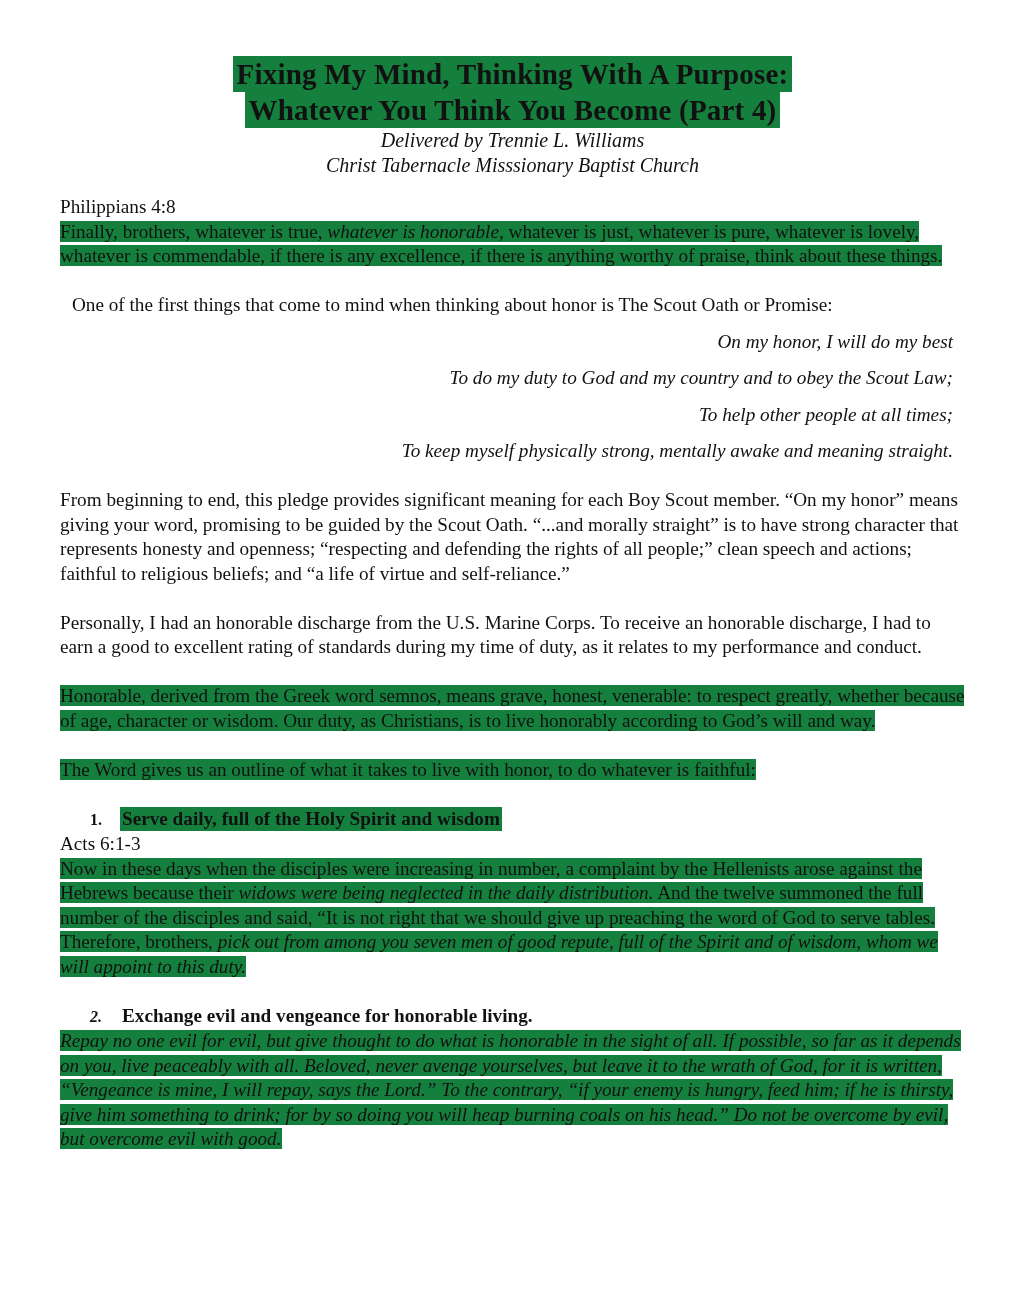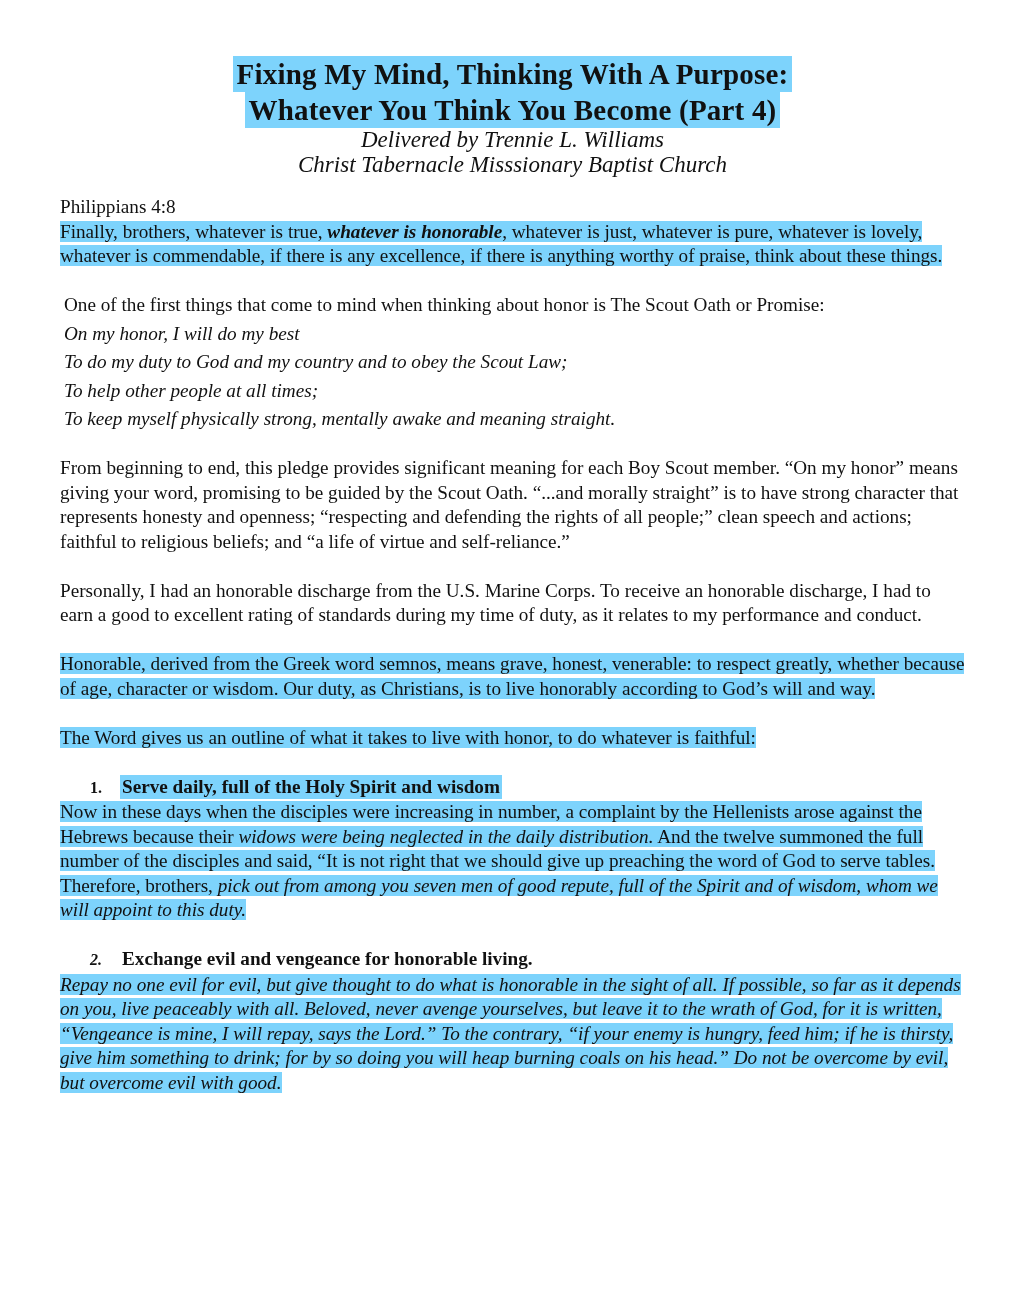--- a/index.html
+++ b/index.html
@@ -14,50 +14,50 @@
       overflow: hidden;
       color: #111111;
       font-family: "Liberation Serif", "DejaVu Serif", serif;
     }
     .page {
       position: absolute;
       left: 60px;
       top: 56px;
       width: 905px;
     }
-    .hl { background: #7dd3fc; }
+    .hl { background: #15803d; }
     .title-block {
       text-align: center;
       margin-bottom: 18px;
     }
     .title-line {
       display: inline-block;
       font-weight: bold;
       font-size: 29px;
       line-height: 36px;
       letter-spacing: 0.2px;
       padding: 0 4px;
     }
     .byline {
       font-style: italic;
-      font-size: 23px;
+      font-size: 20px;
       line-height: 24.5px;
     }
     .para {
       font-size: 19.2px;
       line-height: 24.5px;
       margin: 0 0 24.5px 0;
     }
-    .para p { margin: 4px; }
+    .para p { margin: 12px; }
     .ref { display: block; font-family: Liberation Serif, serif; }
     .centered {
-      text-align: left;
+      text-align: right;
       font-style: italic;
     }
-    .bi { font-weight: bold; font-style: italic; }
+    .bi { font-weight: normal; font-style: italic; }
     .it { font-style: italic; }
     .list-head {
       font-weight: bold;
       font-size: 19.2px;
       line-height: 24.5px;
       display: flex;
       align-items: baseline;
     }
     .list-num {
       width: 30px;
@@ -100,20 +100,21 @@
 
   <div class="para"><span class="hl">Honorable, derived from the Greek word semnos, means grave, honest, venerable: to respect greatly, whether because of age, character or wisdom. Our duty, as Christians, is to live honorably according to God’s will and way.</span></div>
 
   <div class="para"><span class="hl">The Word gives us an outline of what it takes to live with honor, to do whatever is faithful:</span></div>
 
   <div class="para">
     <div class="list-head">
       <span class="list-num">1.</span>
       <span class="list-text hl">Serve daily, full of the Holy Spirit and wisdom</span>
     </div>
+    <span class="ref">Acts 6:1-3</span>
     <span class="hl"><span>Now in these days when the disciples were increasing in number, a complaint by the Hellenists arose against the Hebrews because their </span><span class="it">widows were being neglected in the daily distribution.</span><span> And the twelve summoned the full number of the disciples and said, “It is not right that we should give up preaching the word of God to serve tables. Therefore, brothers, </span><span class="it">pick out from among you seven men of good repute, full of the Spirit and of wisdom, whom we will appoint to this duty.</span></span>
   </div>
 
   <div class="para">
     <div class="list-head">
       <span class="list-num it">2.</span>
       <span class="list-text">Exchange evil and vengeance for honorable living.</span>
     </div>
     <span class="hl it">Repay no one evil for evil, but give thought to do what is honorable in the sight of all. If possible, so far as it depends on you, live peaceably with all. Beloved, never avenge yourselves, but leave it to the wrath of God, for it is written, “Vengeance is mine, I will repay, says the Lord.” To the contrary, “if your enemy is hungry, feed him; if he is thirsty, give him something to drink; for by so doing you will heap burning coals on his head.” Do not be overcome by evil, but overcome evil with good.</span>
   </div>

